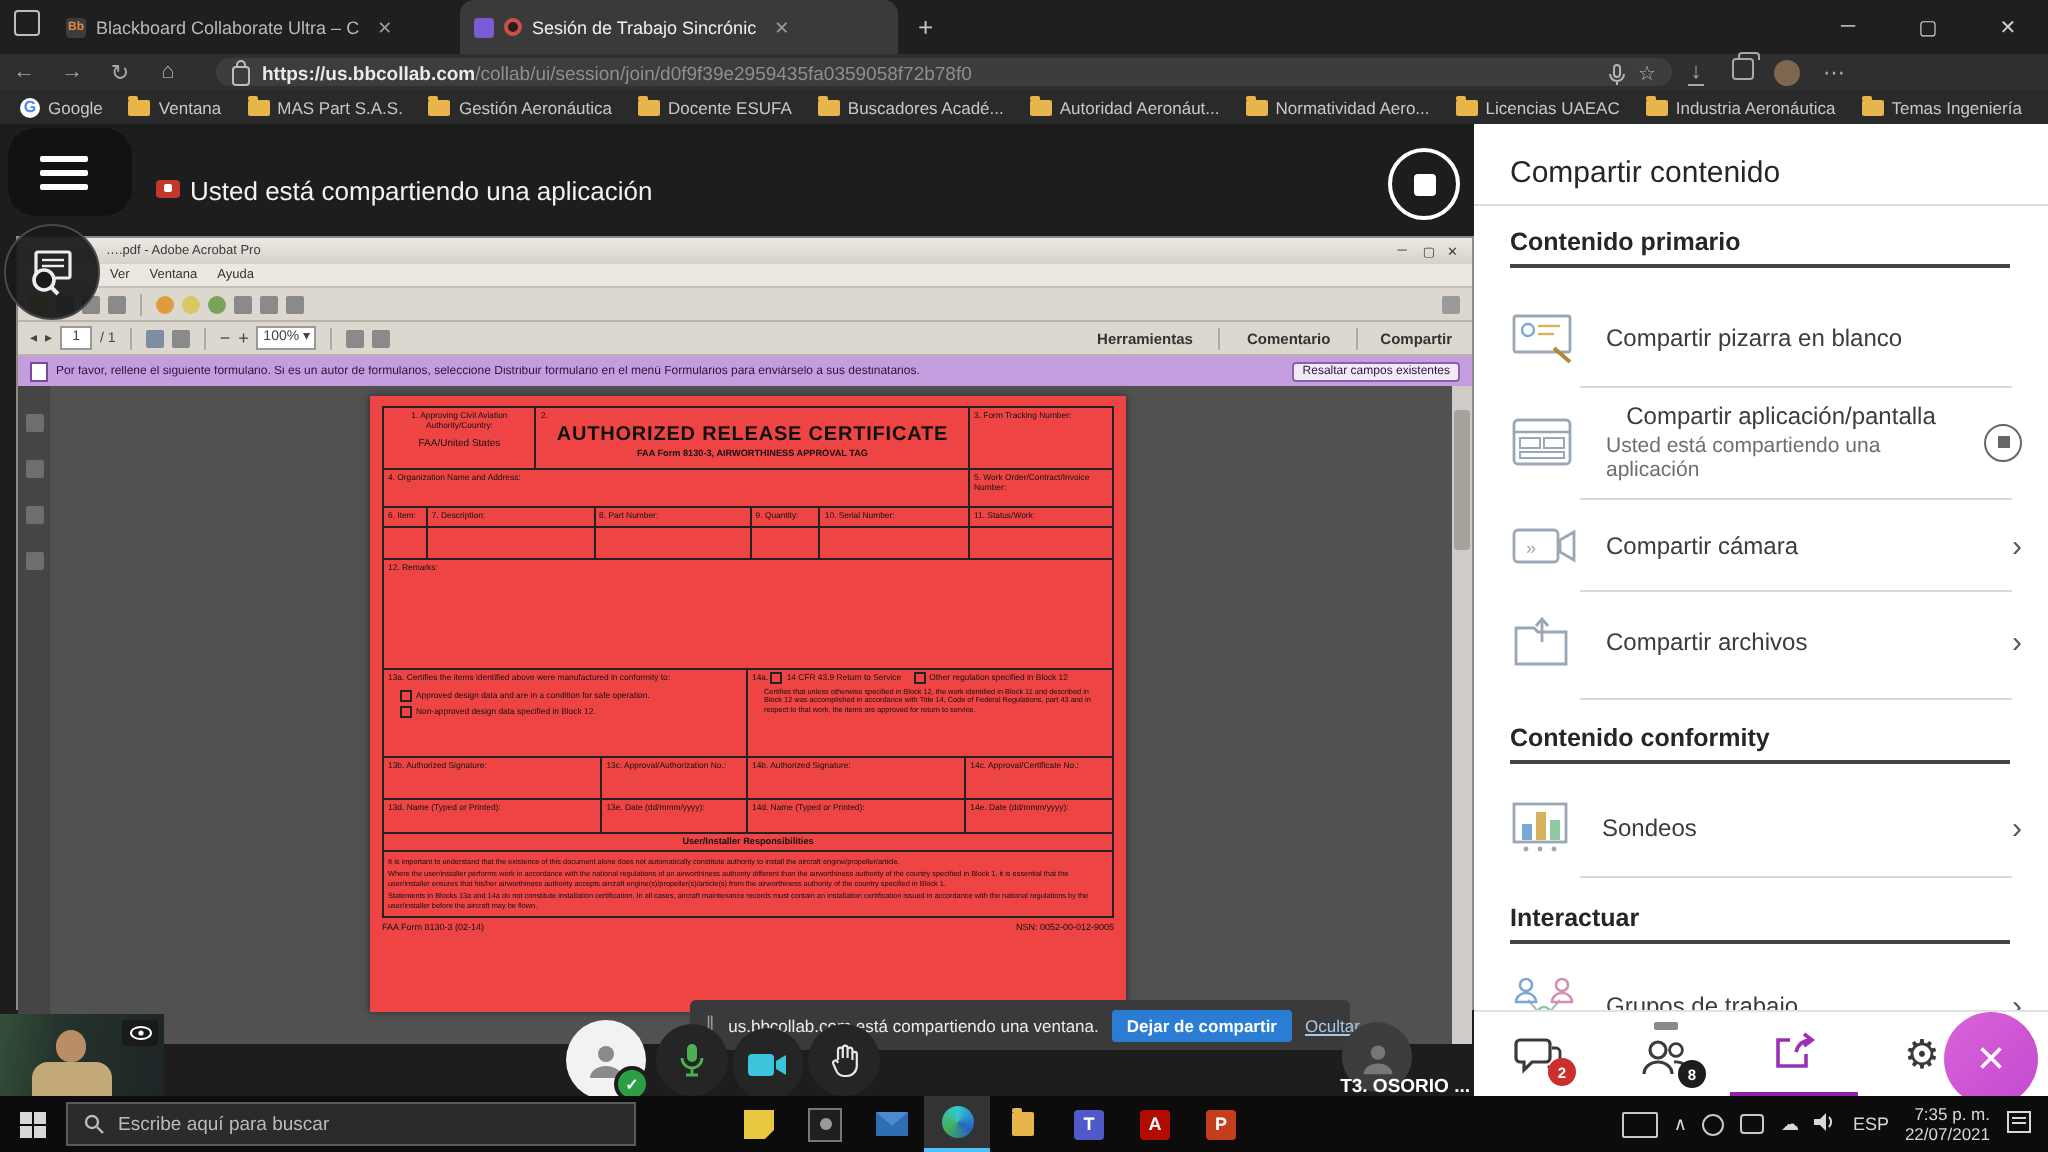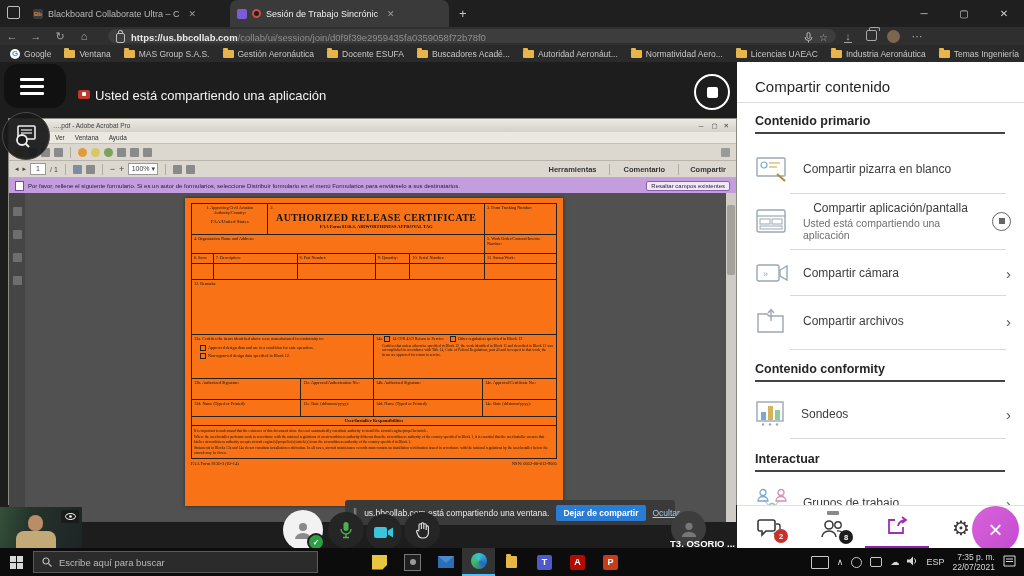--- a/index.html
+++ b/index.html
@@ -37,22 +37,22 @@
   .ticon{width:9px;height:9px;border-radius:1px;background:#8a8a8a;}
   .tsep{width:1px;height:11px;background:#b0aca4;margin:0 3px;}
   .acbanner{height:15px;background:#c39ddd;display:flex;align-items:center;font-size:6px;color:#2d1540;padding:0 6px;gap:4px;}
   .acdoc{position:relative;height:329px;background:#515151;display:flex;}
   .acside{width:16px;background:#454545;display:flex;flex-direction:column;align-items:center;gap:14px;padding-top:14px;}
   .acside i{width:9px;height:9px;background:#6e6e6e;border-radius:1px;display:block;}
   .acscroll{position:absolute;right:0;top:0;width:10px;height:329px;background:#cfccc7;}
   .acscroll i{display:block;width:8px;height:70px;margin:12px auto 0;background:#a5a29b;border-radius:2px;}
 
   
-  .page{position:absolute;left:176px;top:5px;width:378px;height:308px;background:#f97316;box-shadow:0 0 4px rgba(0,0,0,.5);
-        font-family:Liberation Serif, serif;color:#111;padding:5px 6px;box-sizing:border-box;}
+  .page{position:absolute;left:176px;top:5px;width:378px;height:308px;background:#ef4444;box-shadow:0 0 4px rgba(0,0,0,.5);
+        font-family:Liberation Sans, sans-serif;color:#111;padding:5px 6px;box-sizing:border-box;}
   .form{border:1px solid #222;}
   .fr{display:flex;border-bottom:1px solid #222;}
   .fr:last-child{border-bottom:none;}
   .fc{border-right:1px solid #222;padding:1px 2px;font-size:4.2px;line-height:1.3;box-sizing:border-box;overflow:hidden;}
   .fc:last-child{border-right:none;}
   .ftitle{font-size:10px;font-weight:bold;text-align:center;letter-spacing:.4px;margin-top:1px;}
   .fsub{font-size:4.6px;font-weight:bold;text-align:center;}
   .cb{display:inline-block;width:4px;height:4px;border:1px solid #222;margin-right:2px;vertical-align:-1px;flex:0 0 4px;}
   .fp{font-size:3.7px;line-height:1.3;margin:1.5px 0;}
   .ffoot{display:flex;justify-content:space-between;font-size:4.5px;margin-top:2px;}
@@ -140,21 +140,21 @@
     <span class="bmitem">
         <span style="width:10px;height:10px;border-radius:50%;background:#fff;color:#4e8cf0;font-size:8px;font-weight:bold;text-align:center;line-height:10px;">G</span>
         <span>Google</span>
       </span>
     <span class="bmitem">
         <span class="folder"></span>
         <span>Ventana</span>
       </span>
     <span class="bmitem">
         <span class="folder"></span>
-        <span>MAS Group S.A.S.</span>
+        <span>MAS Part S.A.S.</span>
       </span>
     <span class="bmitem">
         <span class="folder"></span>
         <span>Gestión Aeronáutica</span>
       </span>
     <span class="bmitem">
         <span class="folder"></span>
         <span>Docente ESUFA</span>
       </span>
     <span class="bmitem">

